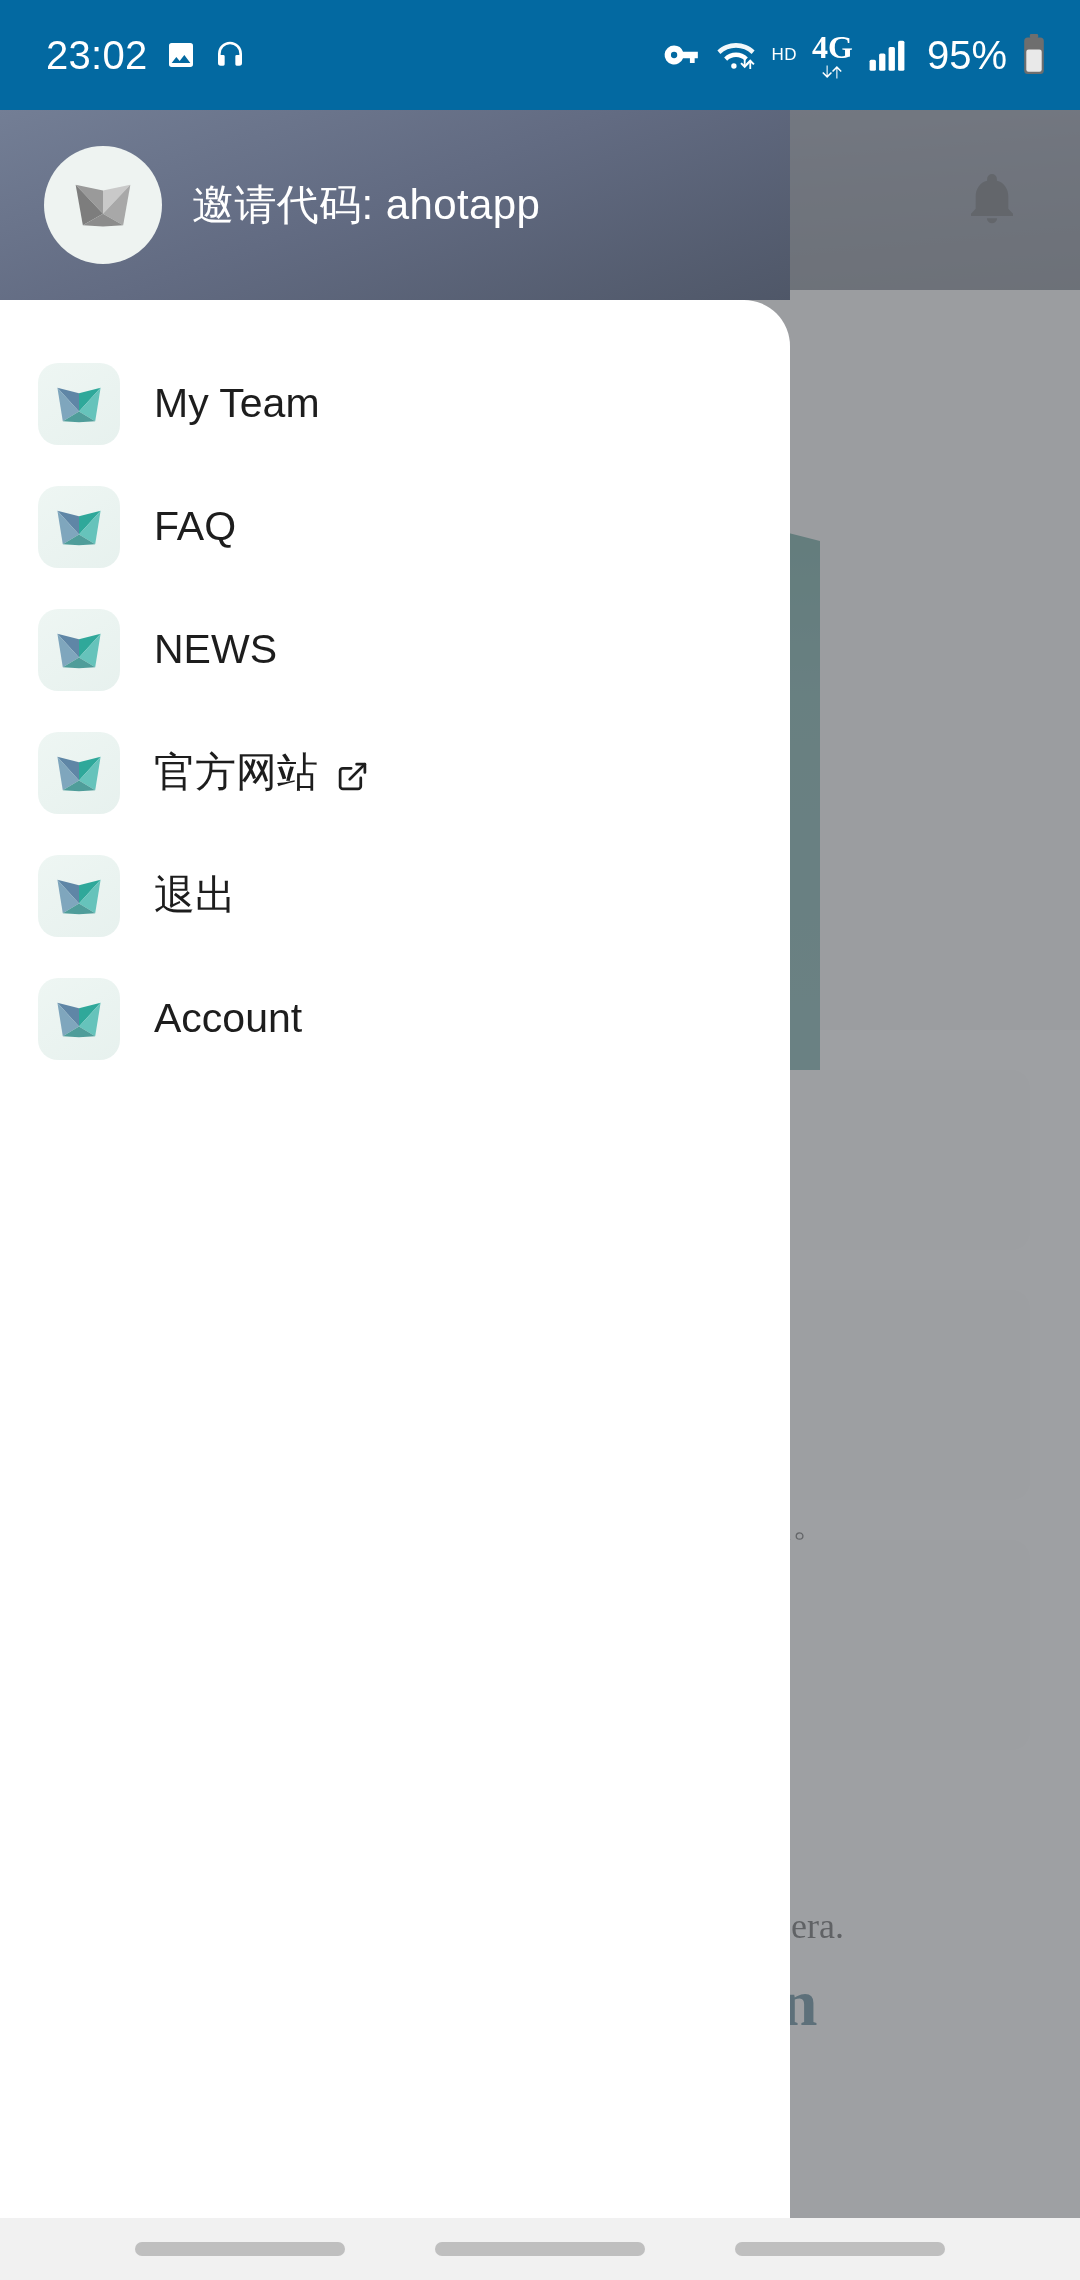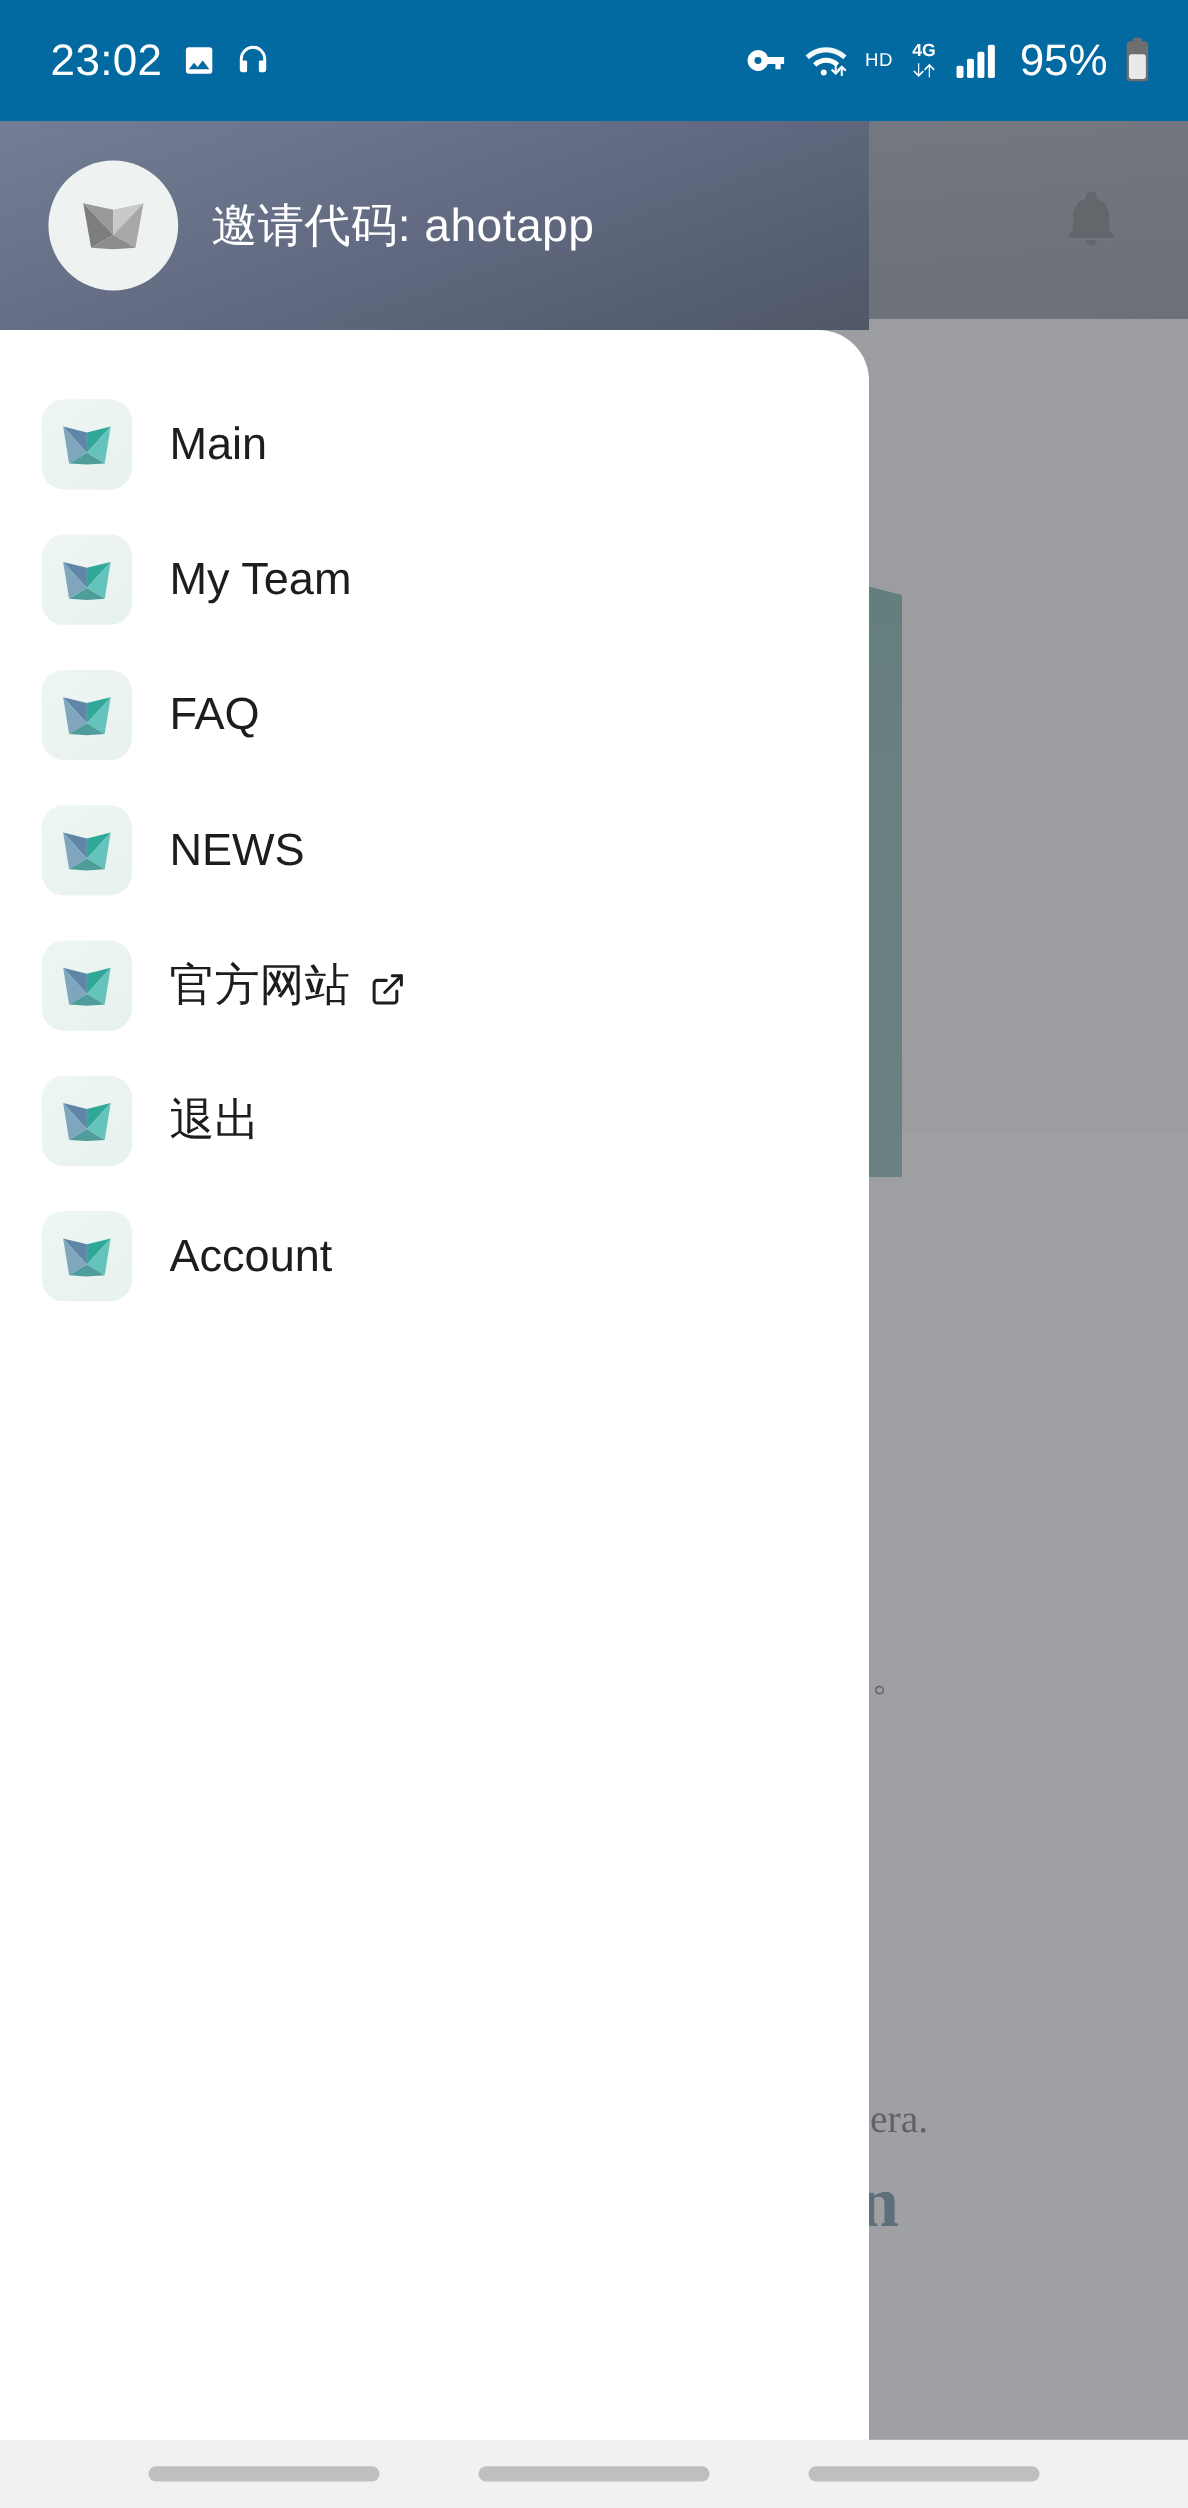--- a/index.html
+++ b/index.html
@@ -17,21 +17,21 @@
     background:#0369a1; color:#fff;
     display:flex; align-items:center; justify-content:space-between;
     padding:0 34px 0 46px; z-index:60;
   }
   .sb-left{ display:flex; align-items:center; gap:17px; }
   .sb-time{ font-size:40px; letter-spacing:.3px; line-height:1; font-weight:400; }
   .sb-right{ display:flex; align-items:center; gap:15px; }
   .sb-ico{ display:inline-flex; align-items:center; justify-content:center; }
   .sb-hd{ font-size:17px; font-weight:400; letter-spacing:.5px; }
   .sb-4g{ display:flex; align-items:center; gap:1px; }
-  .sb-4g-txt{ font-size:16px; font-weight:700; line-height:1; }
+  .sb-4g-txt{ font-size:32px; font-weight:700; line-height:1;font-family:Liberation Serif, serif; }
   .sb-batt-txt{ font-size:40px; font-weight:400; margin-left:6px; }
 
   
   .bg-page{ position:absolute; top:110px; left:0; width:1080px; height:2170px; background:#ffffff; overflow:hidden; }
   .bg-dim{ position:absolute; inset:0; background:rgba(120,124,128,.72); z-index:20; }
 
   .bg-header{
     position:absolute; top:0; left:0; width:1080px; height:180px;
     background:linear-gradient(175deg,#6d7890 0%,#5a6377 55%,#4e5666 100%);
     display:flex; align-items:center; justify-content:flex-end; padding-right:60px;
@@ -144,32 +144,20 @@
           <polygon points="88,22 50,62 78,78" fill="#a8a8a8"></polygon>
           <polygon points="50,62 22,78 50,80 78,78" fill="#8c8c8c"></polygon>
         </svg>
       </span>
       <span class="invite-txt">邀请代码: ahotapp</span>
     </div>
 
     <div class="drawer-panel">
       <div class="menu">
 
-        <div class="menu-item">
-          <span class="m-icon">
-            <svg viewBox="0 0 100 100" width="54" height="54">
-              <polygon points="10,20 50,64 50,30" fill="#5f86a6"></polygon>
-              <polygon points="10,20 50,64 20,82" fill="#7fa6bd"></polygon>
-              <polygon points="90,20 50,64 50,30" fill="#2fa89a"></polygon>
-              <polygon points="90,20 50,64 80,82" fill="#66c3bb"></polygon>
-              <polygon points="50,64 20,82 50,84 80,82" fill="#4f9d9a"></polygon>
-            </svg>
-          </span>
-          <span class="m-label">Main</span>
-        </div>
 
         <div class="menu-item">
           <span class="m-icon">
             <svg viewBox="0 0 100 100" width="54" height="54">
               <polygon points="10,20 50,64 50,30" fill="#5f86a6"></polygon>
               <polygon points="10,20 50,64 20,82" fill="#7fa6bd"></polygon>
               <polygon points="90,20 50,64 50,30" fill="#2fa89a"></polygon>
               <polygon points="90,20 50,64 80,82" fill="#66c3bb"></polygon>
               <polygon points="50,64 20,82 50,84 80,82" fill="#4f9d9a"></polygon>
             </svg>

